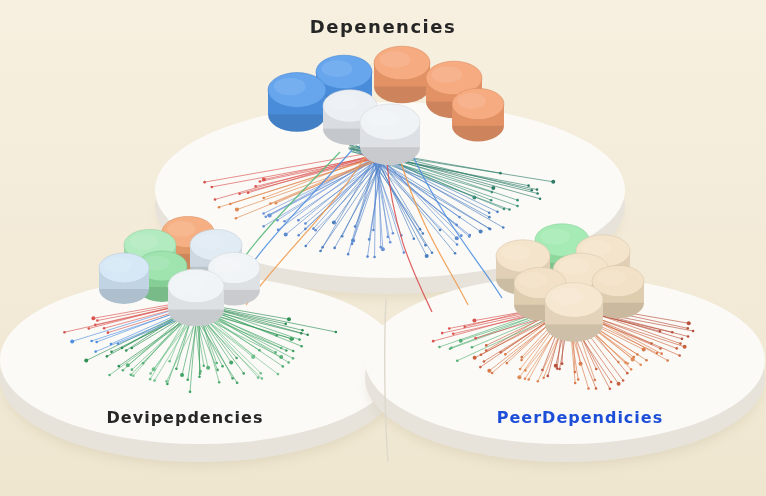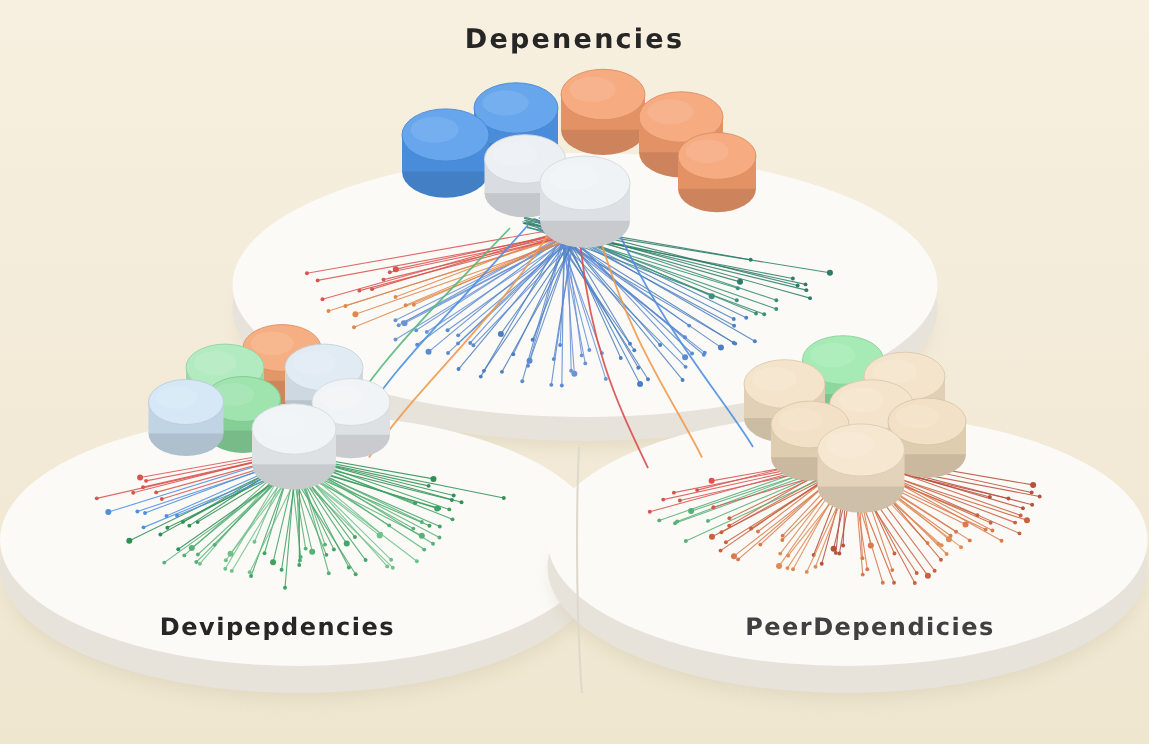--- a/index.html
+++ b/index.html
@@ -672,14 +672,14 @@
         <g>
           <ellipse cx="574" cy="324.36" rx="29" ry="17.4" fill="rgb(205,191,168)"></ellipse>
           <rect x="545" y="300" width="58" height="24.36" fill="rgb(227,211,186)"></rect>
           <ellipse cx="574" cy="300" rx="29" ry="17.4" fill="rgb(246,231,208)" stroke="rgb(220,204,180)" stroke-width="0.6"></ellipse>
           <ellipse cx="566.75" cy="296.52" rx="15.950000000000001" ry="8.7" fill="rgb(247,235,217)" opacity="0.55"></ellipse>
         </g>
       </g>
     </svg>
   <div class="label label-top" style="color: rgb(38, 38, 38);">Depenencies</div>
   <div class="label label-bl" style="color: rgb(38, 38, 38);">Devipepdencies</div>
-  <div class="label label-br" style="color: #404040;">PeerDependicies</div>
+  <div class="label label-br" style="color: #1d4ed8;">PeerDependicies</div>
 </div>
 
 </body></html>

